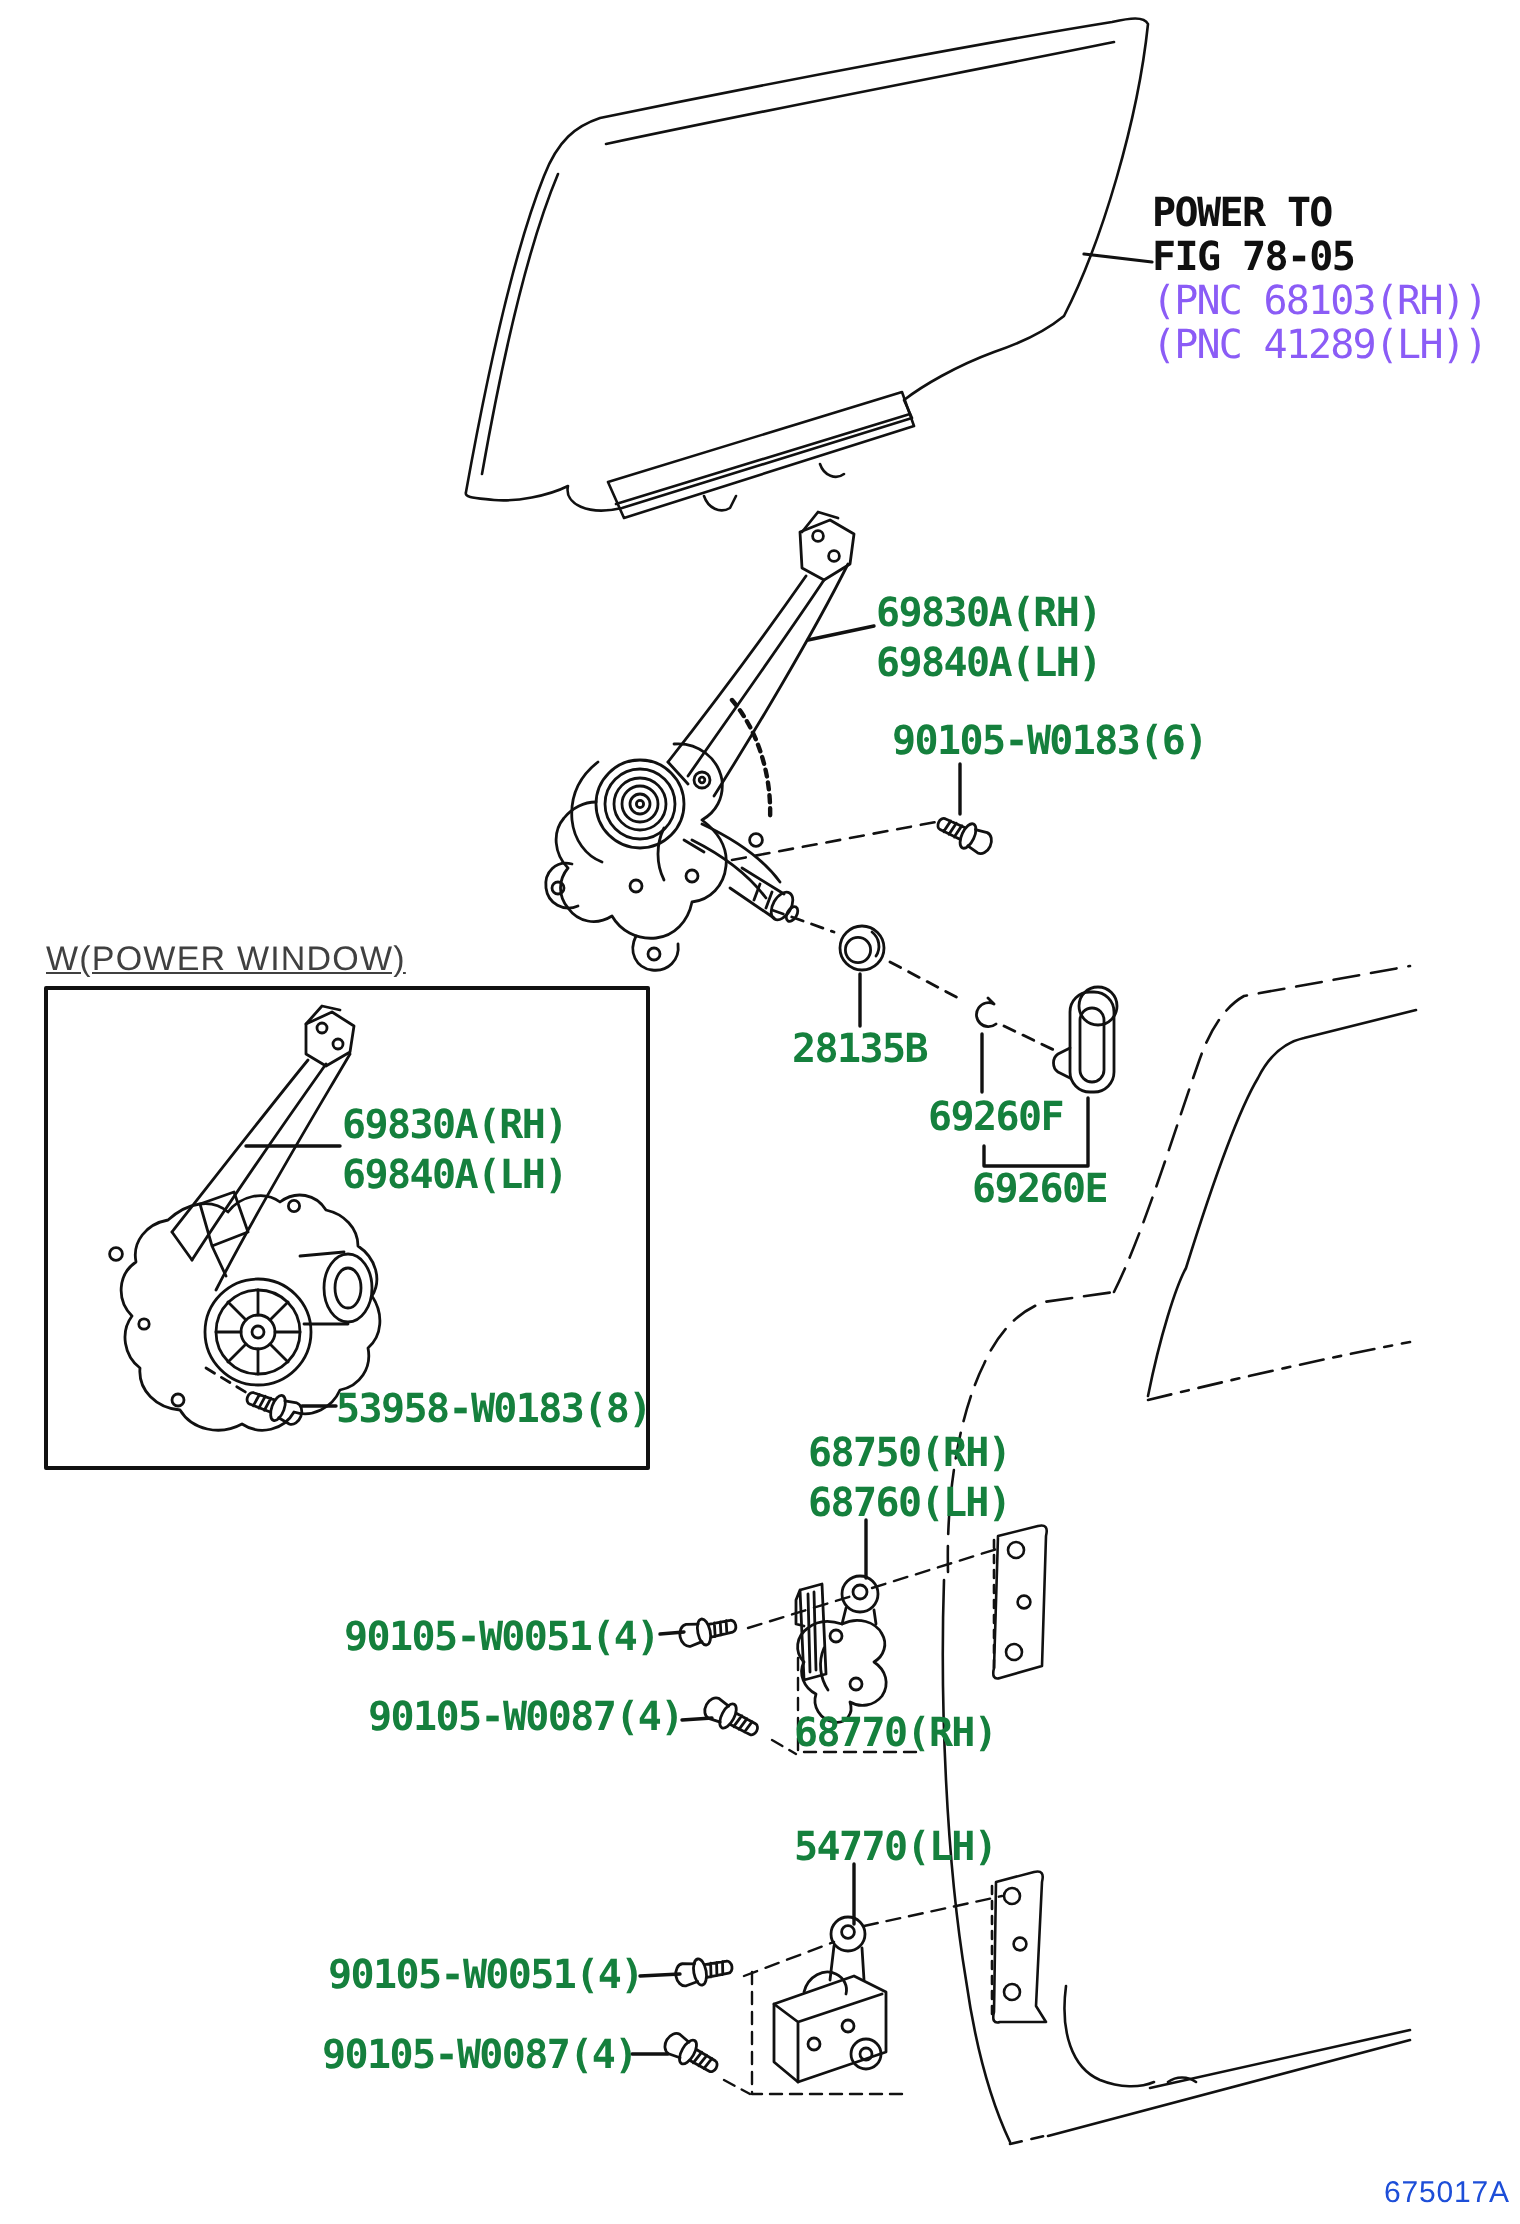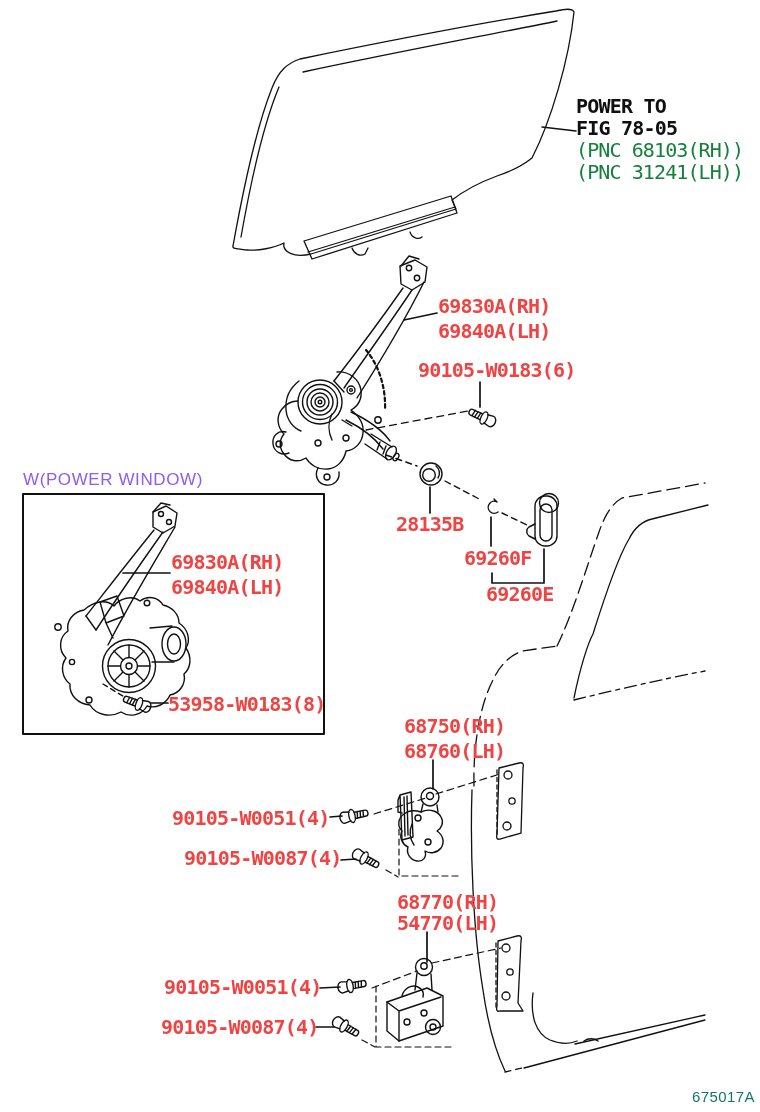--- a/index.html
+++ b/index.html
@@ -1,28 +1,28 @@
 <!DOCTYPE html>
 <html><head>
 <meta charset="utf-8">
 <style>
   html,body{margin:0;padding:0;}
   body{width:760px;height:1112px;position:relative;background:#fff;overflow:hidden;
        font-family:"DejaVu Sans Mono",monospace;}
   #art{position:absolute;left:0;top:0;}
   .lbl{position:absolute;font:700 20px/20px "DejaVu Sans Mono",monospace;
-       letter-spacing:-0.8px;color:#ef4444;white-space:pre;}
+       letter-spacing:-0.8px;color:#15803d;white-space:pre;}
   .ref-b{position:absolute;font:700 20px/20px "DejaVu Sans Mono",monospace;
        letter-spacing:-0.8px;color:#101010;white-space:pre;}
   .ref-n{position:absolute;font:400 20px/20px "DejaVu Sans Mono",monospace;
-       letter-spacing:-0.9px;color:#15803d;white-space:pre;}
+       letter-spacing:-0.9px;color:#8b5cf6;white-space:pre;}
   .sans{position:absolute;font:400 17px/18px "Liberation Sans",sans-serif;
-       letter-spacing:0.6px;color:#8b5cf6;white-space:pre;}
+       letter-spacing:0.6px;color:#404040;white-space:pre;text-decoration:underline;}
   .code{position:absolute;font:400 15px/16px "Liberation Sans",sans-serif;
-       letter-spacing:0.4px;color:#0f766e;white-space:pre;text-align:center;}
+       letter-spacing:0.4px;color:#1d4ed8;white-space:pre;text-align:center;}
   svg *{vector-effect:none;}
 </style>
 </head>
 <body>
 
 <svg id="art" width="760" height="1112" viewBox="0 0 760 1112" stroke="#111" fill="none" stroke-linecap="round" stroke-linejoin="round">
   <defs>
     <g id="bolt" stroke-width="1.4">
       <path d="M-2,-4.5 L-8,-5.6 A3.6,4.8 0 1 0 -8,5.6 L-2,4.5"></path>
       <ellipse cx="0" cy="0" rx="3.1" ry="6.6"></ellipse>
@@ -199,38 +199,38 @@
     <path d="M330,817 L342,816"></path>
     <path d="M341,860 L356,859"></path>
     <path d="M320,988 L340,987"></path>
     <path d="M316,1027 L334,1027"></path>
   </g>
 </svg>
 
 <div class="ref-b" style="left:576px;top:96px">POWER TO</div>
 <div class="ref-b" style="left:576px;top:118px">FIG 78-05</div>
 <div class="ref-n" style="left:576px;top:140px">(PNC 68103(RH))</div>
-<div class="ref-n" style="left:576px;top:162px">(PNC 31241(LH))</div>
+<div class="ref-n" style="left:576px;top:162px">(PNC 41289(LH))</div>
 
 <div class="lbl" style="left:438px;top:296px">69830A(RH)</div>
 <div class="lbl" style="left:438px;top:321px">69840A(LH)</div>
-<div class="lbl" style="left:418px;top:360px">90105-W0183(6)</div>
+<div class="lbl" style="left:446px;top:360px">90105-W0183(6)</div>
 
 <div class="lbl" style="left:396px;top:514px">28135B</div>
 <div class="lbl" style="left:464px;top:548px">69260F</div>
 <div class="lbl" style="left:486px;top:584px">69260E</div>
 
 <div class="sans" style="left:23px;top:471px">W(POWER WINDOW)</div>
 <div class="lbl" style="left:171px;top:552px">69830A(RH)</div>
 <div class="lbl" style="left:171px;top:577px">69840A(LH)</div>
 <div class="lbl" style="left:168px;top:694px">53958-W0183(8)</div>
 
 <div class="lbl" style="left:404px;top:716px">68750(RH)</div>
 <div class="lbl" style="left:404px;top:741px">68760(LH)</div>
 <div class="lbl" style="left:172px;top:808px">90105-W0051(4)</div>
 <div class="lbl" style="left:184px;top:848px">90105-W0087(4)</div>
 
-<div class="lbl" style="left:397px;top:892px">68770(RH)</div>
+<div class="lbl" style="left:397px;top:856px">68770(RH)</div>
 <div class="lbl" style="left:397px;top:913px">54770(LH)</div>
 <div class="lbl" style="left:164px;top:977px">90105-W0051(4)</div>
 <div class="lbl" style="left:161px;top:1017px">90105-W0087(4)</div>
 
 <div class="code" style="left:692px;top:1089px">675017A</div>
 
 </body></html>

